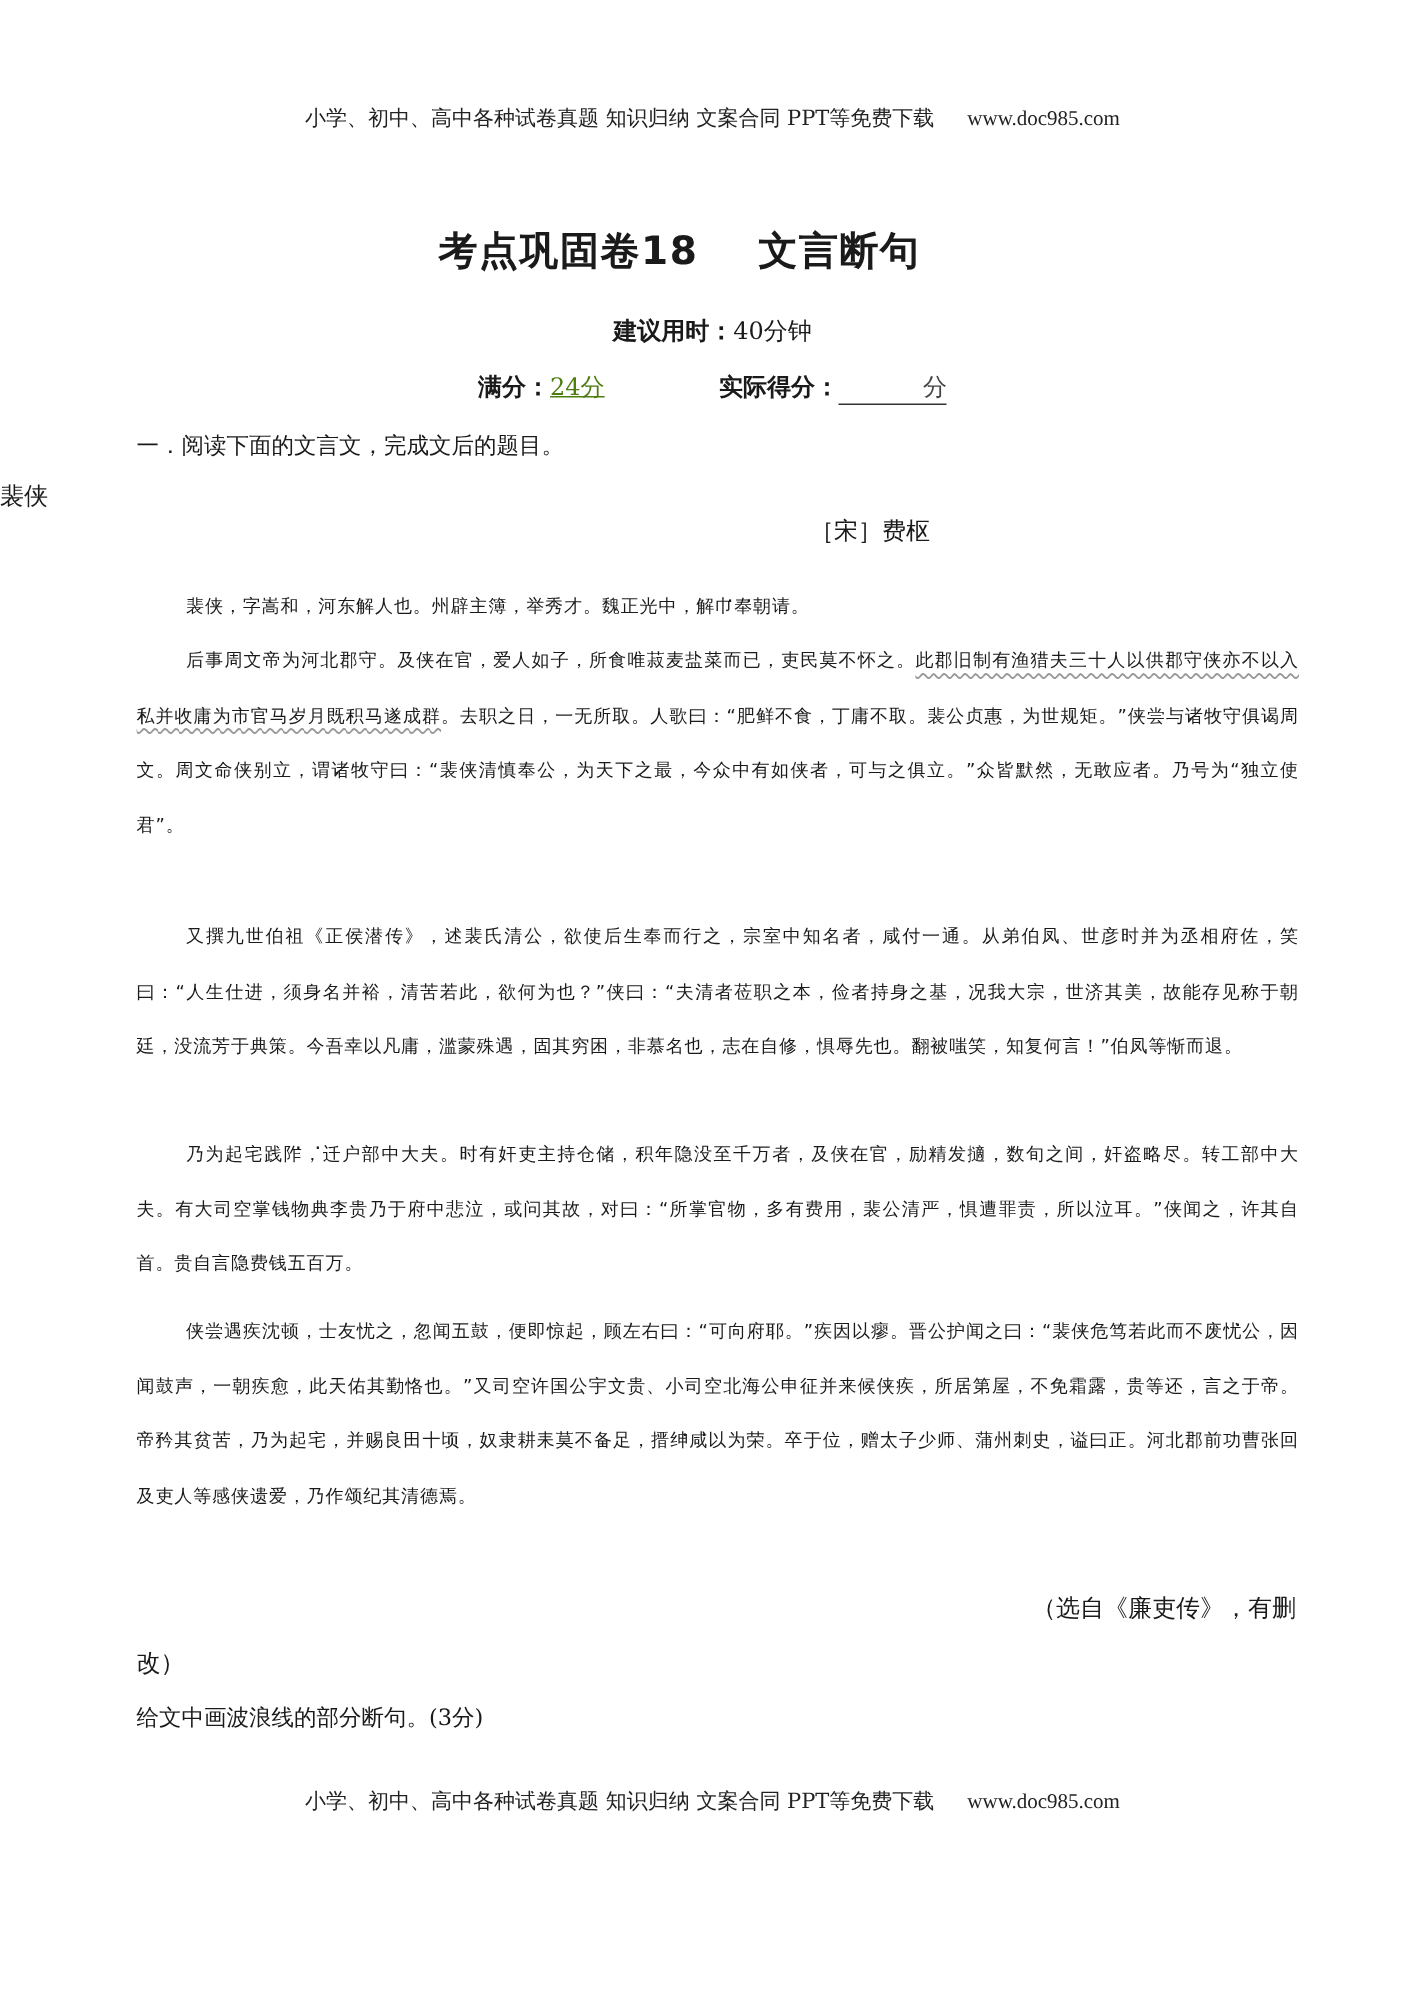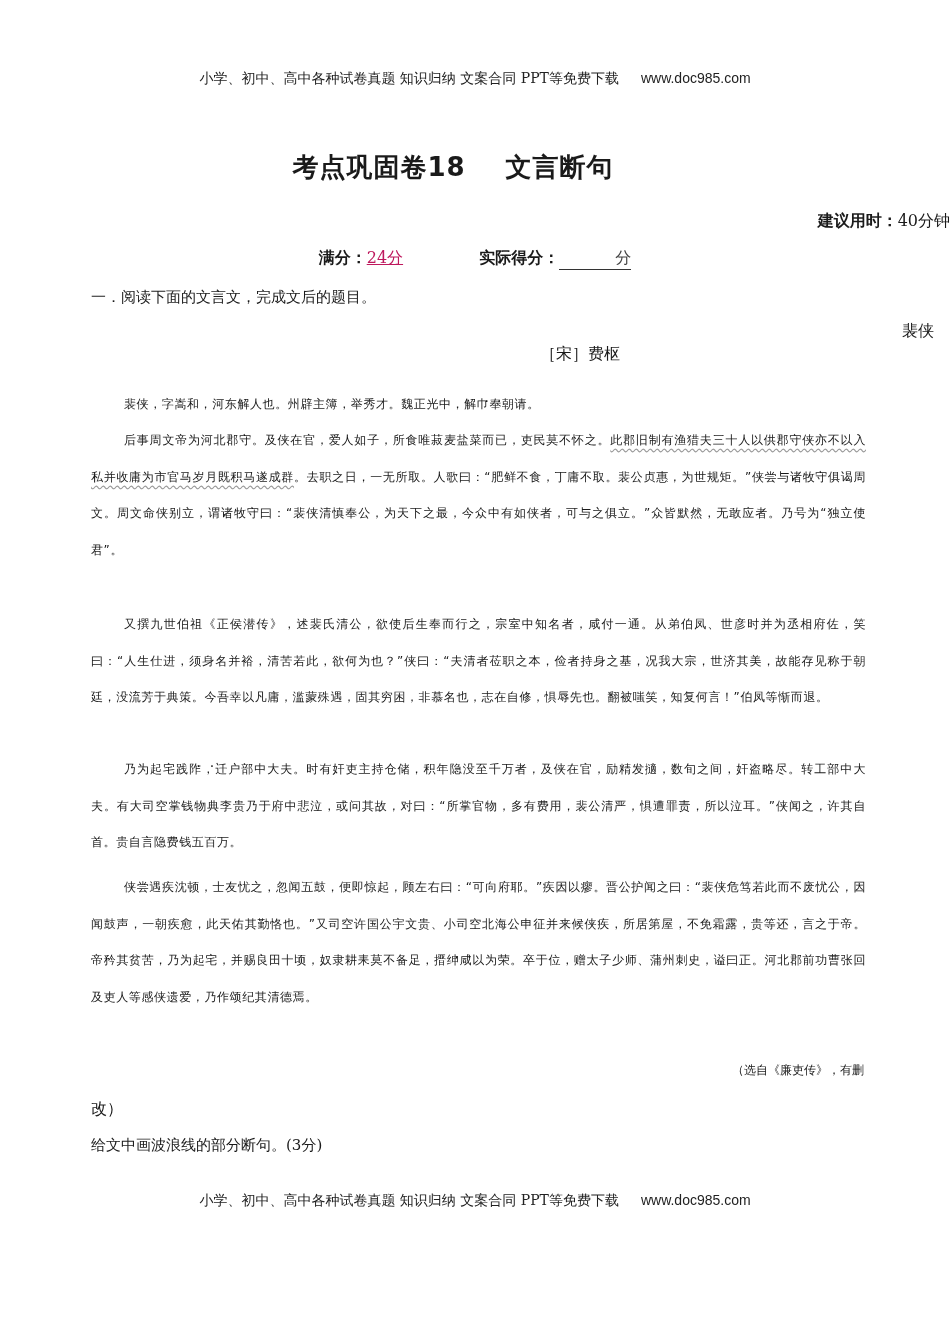--- a/index.html
+++ b/index.html
@@ -1,41 +1,41 @@
 <!DOCTYPE html>
 <html><head>
 <meta charset="utf-8">
 <style>
   html, body { margin:0; padding:0; background:#ffffff; }
   body { width:950px; height:1344px; position:relative; overflow:hidden;
          font-family:"DejaVu Sans","Liberation Sans",sans-serif; color:#1a1a1a; }
   .hdr { position:absolute; left:0; width:950px; text-align:center; font-size:14px; color:#222;
          font-family:"DejaVu Serif","Liberation Serif",serif; }
-  .hdr .url { font-family:Liberation Sans, sans-serif; margin-left:22px; font-size:14px;margin-top:30px; }
+  .hdr .url { font-family:Liberation Serif, serif; margin-left:22px; font-size:14px;margin-top:30px; }
   .title { position:absolute; top:150px; left:0; width:906px; text-align:center;
            font-size:26px; font-weight:bold; letter-spacing:1px; }
   .title .gap { display:inline-block; width:40px; }
-  .time { position:absolute; top:211px; left:0; width:950px; text-align:right; font-size:16px;
+  .time { position:absolute; top:211px; left:0; width:950px; text-align:center; font-size:16px;
           font-family:"DejaVu Serif","Liberation Serif",serif; }
   .time b, .score b { font-weight:bold; }
   .score { position:absolute; top:248px; left:0; width:950px; text-align:center; font-size:16px;
            font-family:"DejaVu Serif","Liberation Serif",serif; }
-  .u { text-decoration:underline; color:#be185d; }
+  .u { text-decoration:underline; color:#4d7c0f; }
   .blank { display:inline-block; width:72px; border-bottom:1px solid #333; text-align:right; color:#444; }
   .gap2 { display:inline-block; width:66px; }
   .line { position:absolute; left:91px; font-size:15px; white-space:nowrap; }
   .serif { font-family:"DejaVu Serif","Liberation Serif",serif; }
-  .center-title { position:absolute; top:321px; left:0; width:886px; text-align:right; font-size:16px;margin-left:48px; }
+  .center-title { position:absolute; top:321px; left:0; width:886px; text-align:left; font-size:16px; }
   .author { position:absolute; top:344px; left:540px; font-size:16px; }
   .para { position:absolute; left:91px; width:775px; font-size:12px; line-height:36.5px;
           text-indent:33px; text-align:justify; letter-spacing:0.6px; }
   .wavy { text-decoration:underline wavy #999; text-underline-offset:4px; }
   .dot { position:relative; }
   .dot::before { content:"·"; position:absolute; top:-14px; left:50%; transform:translateX(-50%); font-size:14px; }
-  .source { position:absolute; top:1062px; right:86px; font-size:12px; }
+  .source { position:absolute; top:1062px; right:86px; font-size:16px; }
   .src2 { position:absolute; top:1099px; left:91px; font-size:16px; }
   .question { position:absolute; top:1136px; left:91px; font-size:15px;
               font-family:"DejaVu Serif","Liberation Serif",serif;text-align:right; }
 </style>
 </head>
 <body>
 
 <div class="hdr" style="top:70px;">
   <span>小学、初中、高中各种试卷真题  知识归纳  文案合同  PPT等免费下载</span><span class="url">www.doc985.com</span>
 </div>

